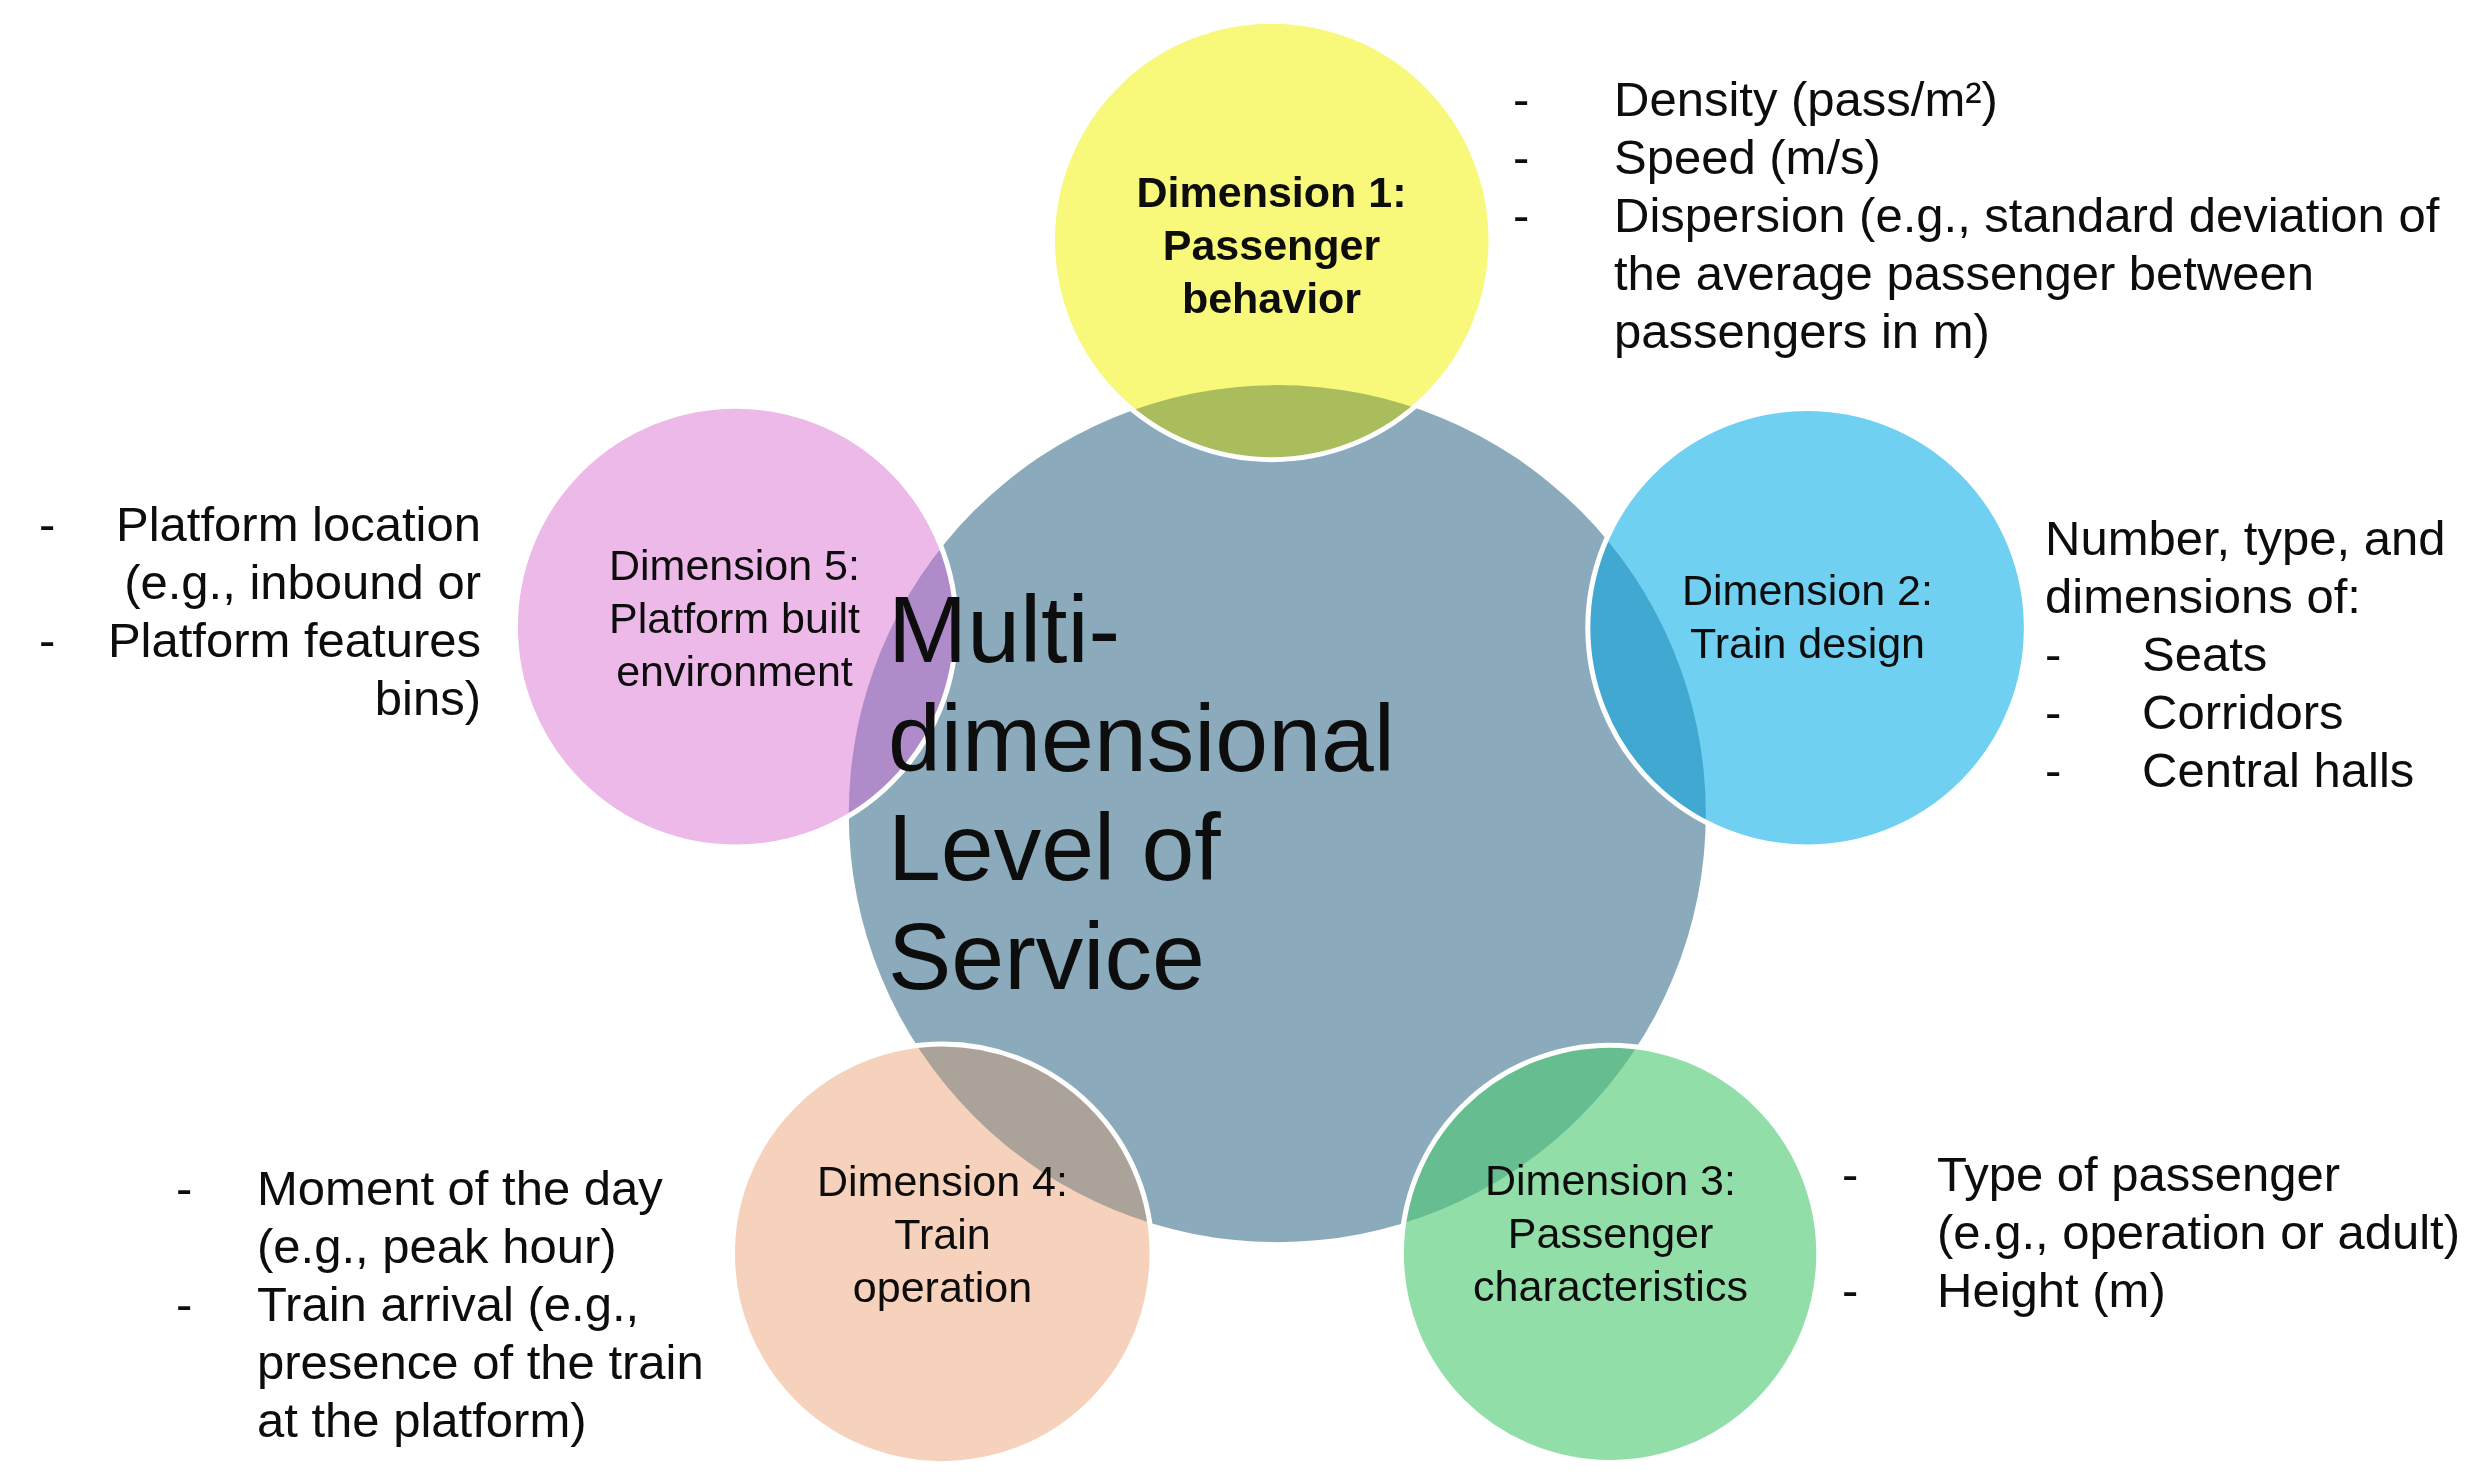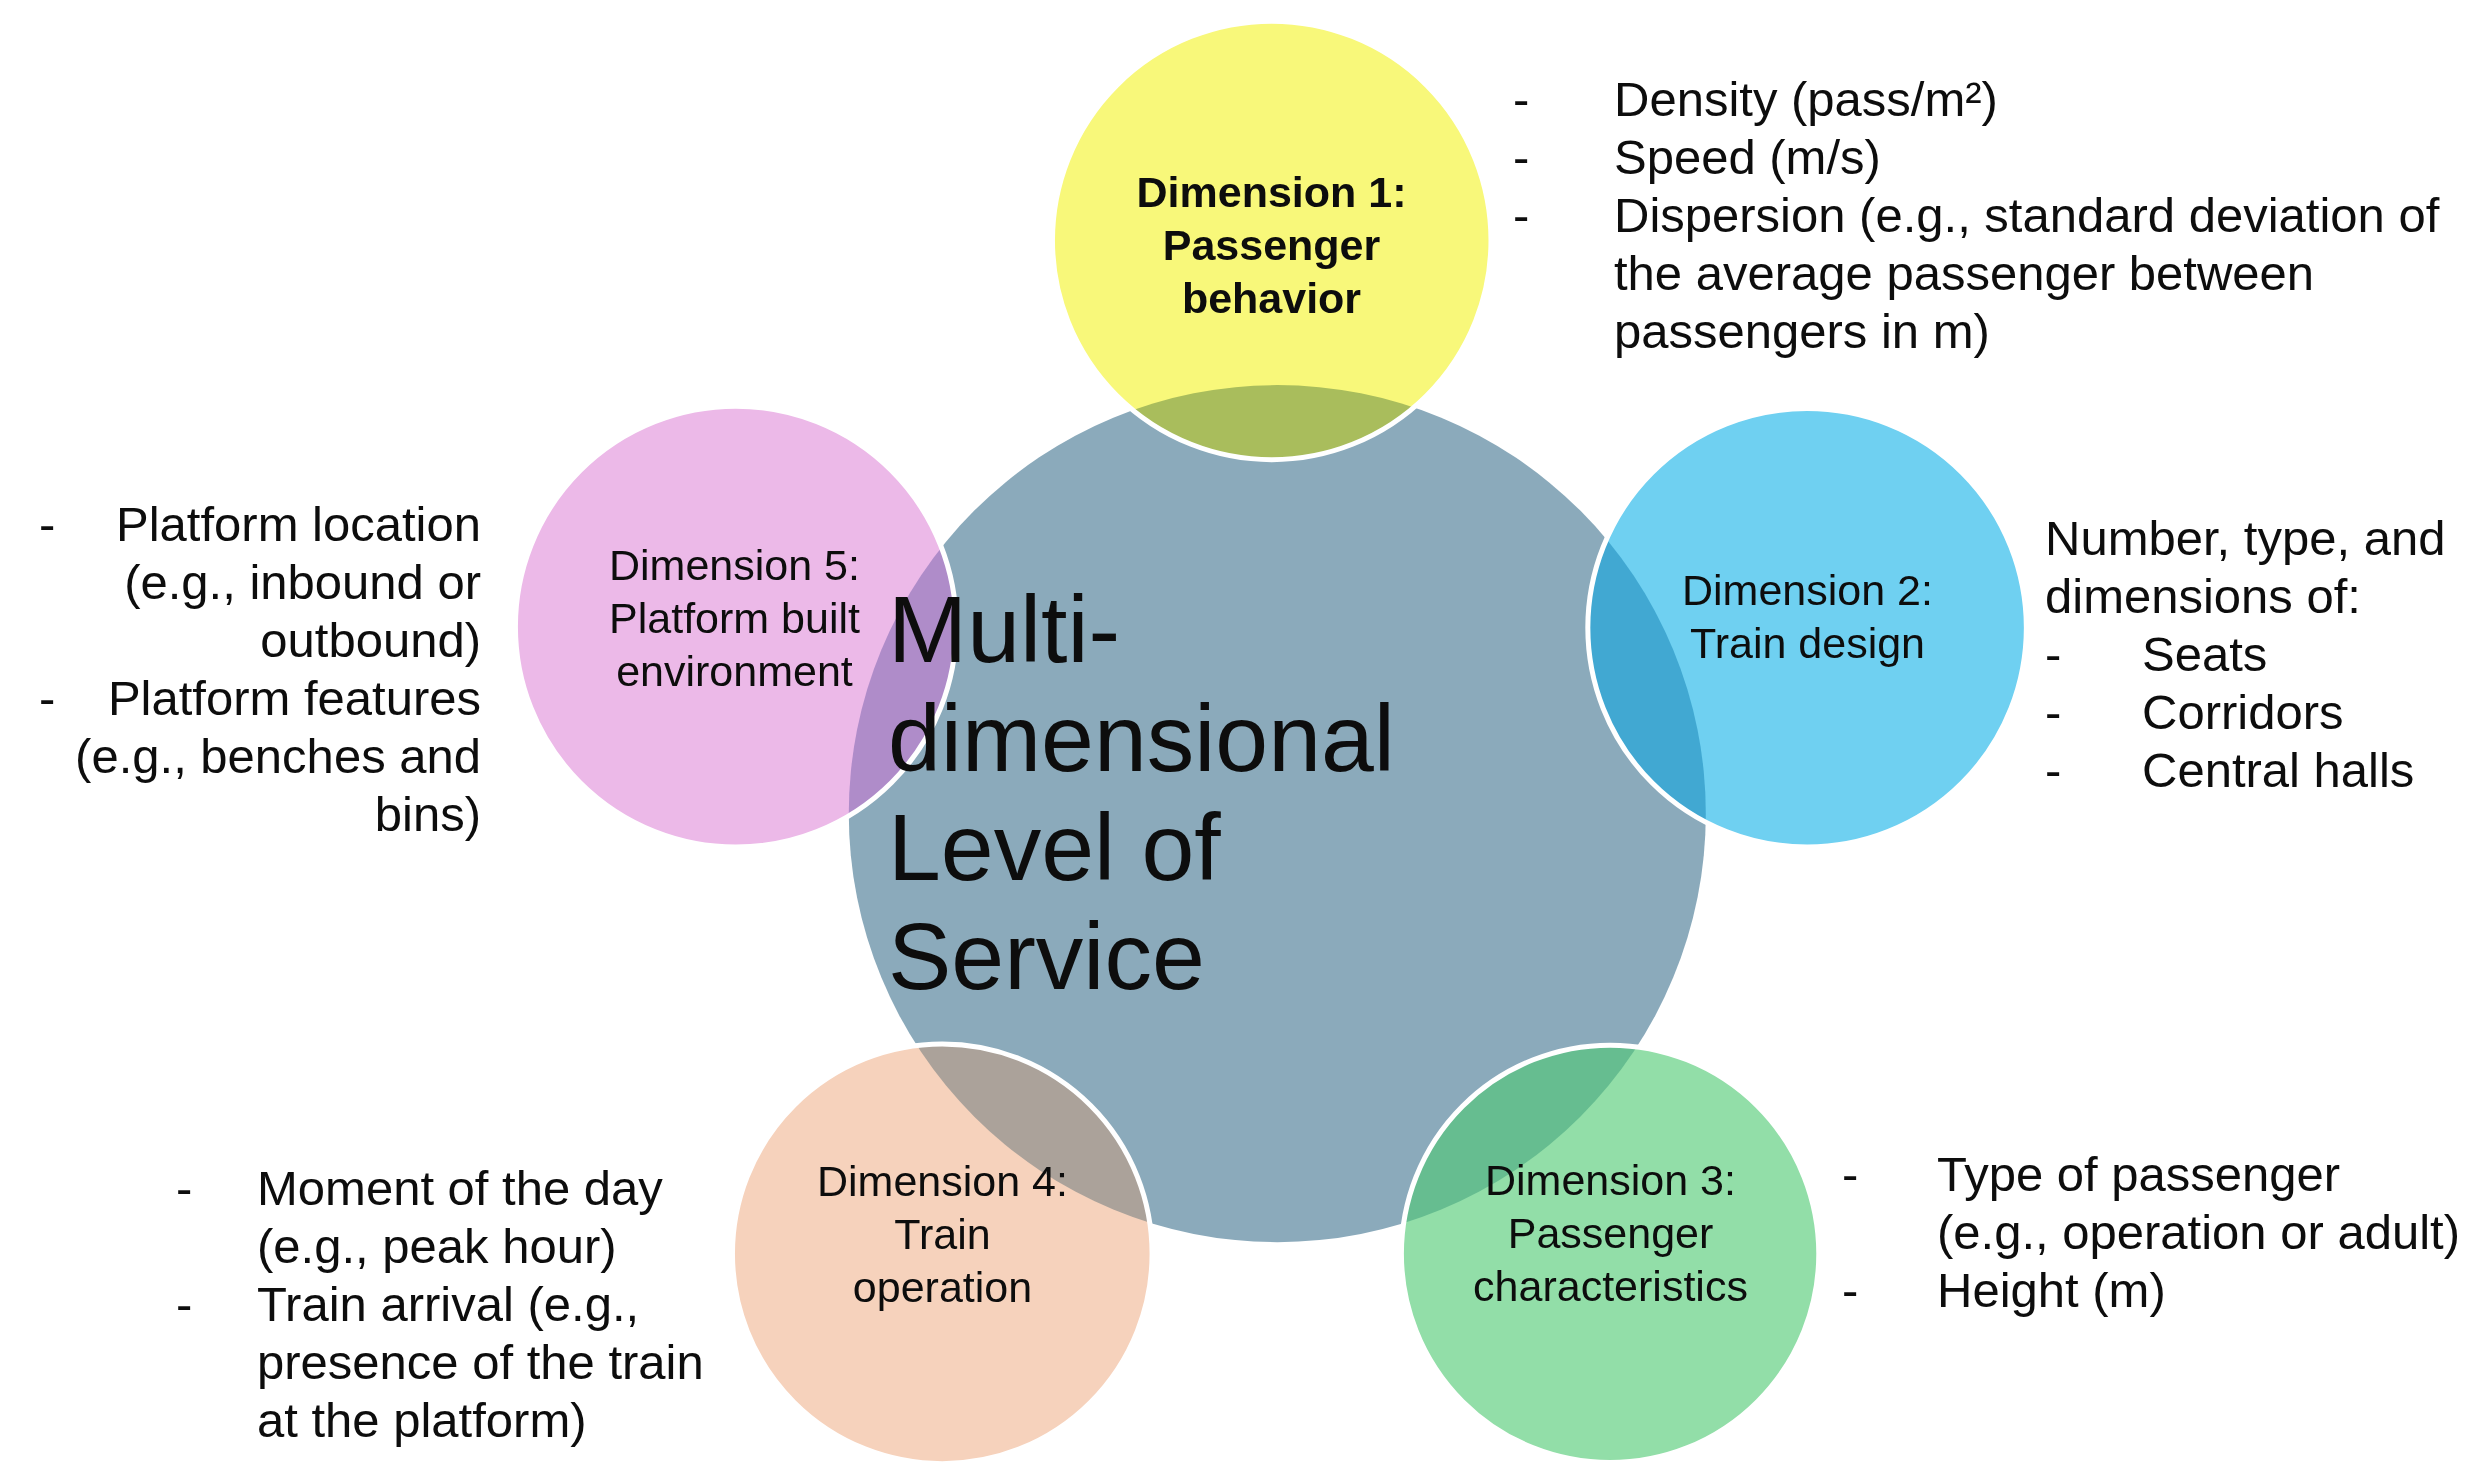--- a/index.html
+++ b/index.html
@@ -187,27 +187,25 @@
       </div>
     </div>
   </div>
 
   <div class="list" id="list-dim5">
     <div class="item">
       <span class="marker">-</span>
       <div class="lines">
         <div class="line">Platform location</div>
         <div class="line">(e.g., inbound or</div>
-        <div class="line">outbound)</div>
       </div>
     </div>
     <div class="item">
       <span class="marker">-</span>
       <div class="lines">
         <div class="line">Platform features</div>
-        <div class="line">(e.g., benches and</div>
         <div class="line">bins)</div>
       </div>
     </div>
   </div>
 
 </div>
 
 
 </body></html>

